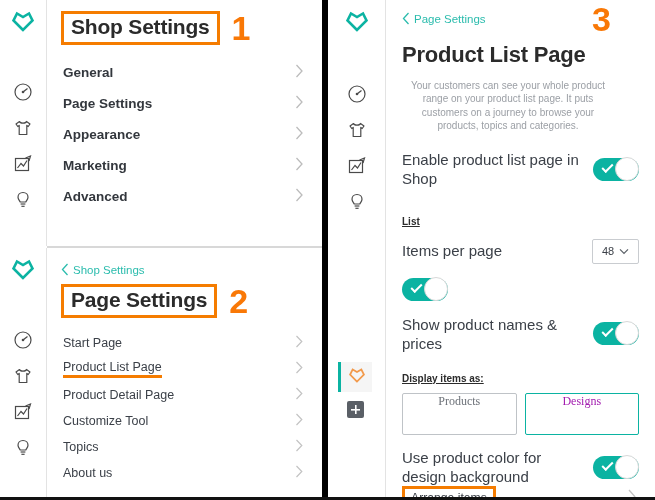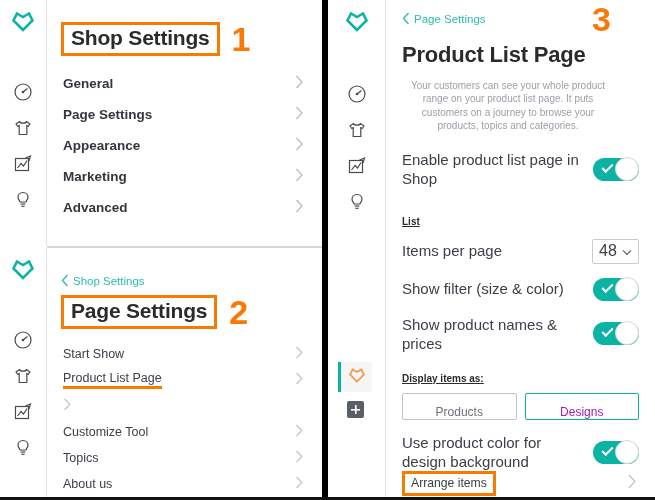--- a/index.html
+++ b/index.html
@@ -47,21 +47,21 @@
     top: 82px;
     display: flex;
     flex-direction: column;
     gap: 16px;
   }
   .rail-icons .rail-ico { width: 20px; height: 20px; display:block; }
 
   .panel-body {
     position: absolute;
     left: 47px; right: 0; top: 0; bottom: 0;
-    padding: 15px 14px;
+    padding: 4px 14px;
   }
 
   
   .back-link {
     display: flex;
     align-items: center;
     gap: 4px;
     color: #2bbcad;
     font-size: 11.5px;
     font-weight: 400;
@@ -171,38 +171,39 @@
   
   .select-box {
     width: 47px;
     height: 25px;
     border: 1px solid #c9ccd0;
     border-radius: 2px;
     display: flex;
     align-items: center;
     justify-content: center;
     gap: 5px;
-    font-size: 16px;
+    font-size: 11px;
     color: #3b4048;
     background: #fff;
     cursor: pointer;
   }
 
   
   .seg-wrap { display: flex; gap: 8px; }
   .seg-btn {
     flex: 1 1 0;
-    height: 27px;
-    display: flex;
-    align-items: flex-end;
+    height: 42px;
+    display: flex;
+    align-items: flex-start;
     justify-content: center;
     font-size: 12px;
     background: #fff;
     border-radius: 2px;
     cursor: pointer;
+    font-family: Liberation Serif, serif;
   }
   .seg-btn.off { border: 1px solid #bfc3c7; color: #6c7178; }
   .seg-btn.on  { border: 1.5px solid #0bb3a2; color: #a21caf; }
 
   
   .arrange-row {
     display: flex;
     align-items: center;
     justify-content: space-between;
     cursor: pointer;
@@ -426,38 +427,39 @@
       <div style="display:flex; align-items:center; gap:12px; margin-top:8px;">
         <div class="hl-box">
           <span class="page-title">Page Settings</span>
         </div>
         <span class="step-num">2</span>
       </div>
 
       <div class="nav-list" style="margin-top:12px;">
 
         <div class="nav-row">
-          <span class="nav-label">Start Show</span>
+          <span class="nav-label">Start Page</span>
           <span class="chev">
             <svg width="9" height="13" viewBox="0 0 9 13">
                 <path d="M1.5 1 L6.8 6.5 L1.5 12" fill="none" stroke="#c3c3c3" stroke-width="1.2"></path>
               </svg>
           </span>
         </div>
 
         <div class="nav-row hl">
           <span class="nav-label">Product List Page</span>
           <span class="chev">
             <svg width="9" height="13" viewBox="0 0 9 13">
                 <path d="M1.5 1 L6.8 6.5 L1.5 12" fill="none" stroke="#c3c3c3" stroke-width="1.2"></path>
               </svg>
           </span>
         </div>
 
         <div class="nav-row">
+          <span class="nav-label">Product Detail Page</span>
           <span class="chev">
             <svg width="9" height="13" viewBox="0 0 9 13">
                 <path d="M1.5 1 L6.8 6.5 L1.5 12" fill="none" stroke="#c3c3c3" stroke-width="1.2"></path>
               </svg>
           </span>
         </div>
 
         <div class="nav-row">
           <span class="nav-label">Customize Tool</span>
           <span class="chev">
@@ -574,21 +576,20 @@
           <span>48</span>
           <span>
             <svg width="10" height="7" viewBox="0 0 10 7">
                 <path d="M1 1.3 L5 5.3 L9 1.3" fill="none" stroke="#5a5f66" stroke-width="1.2"></path>
               </svg>
           </span>
         </span>
       </div>
 
       <div class="setting-row" style="margin-top:14px;">
-        <span class="setting-label">Show filter (size &amp; color)</span>
         <span class="toggle">
           <span class="tick"></span>
           <span class="knob"></span>
         </span>
       </div>
 
       <div class="setting-row" style="margin-top:14px;">
         <span class="setting-label">Show product names &amp; prices</span>
         <span class="toggle">
           <span class="tick"></span>

